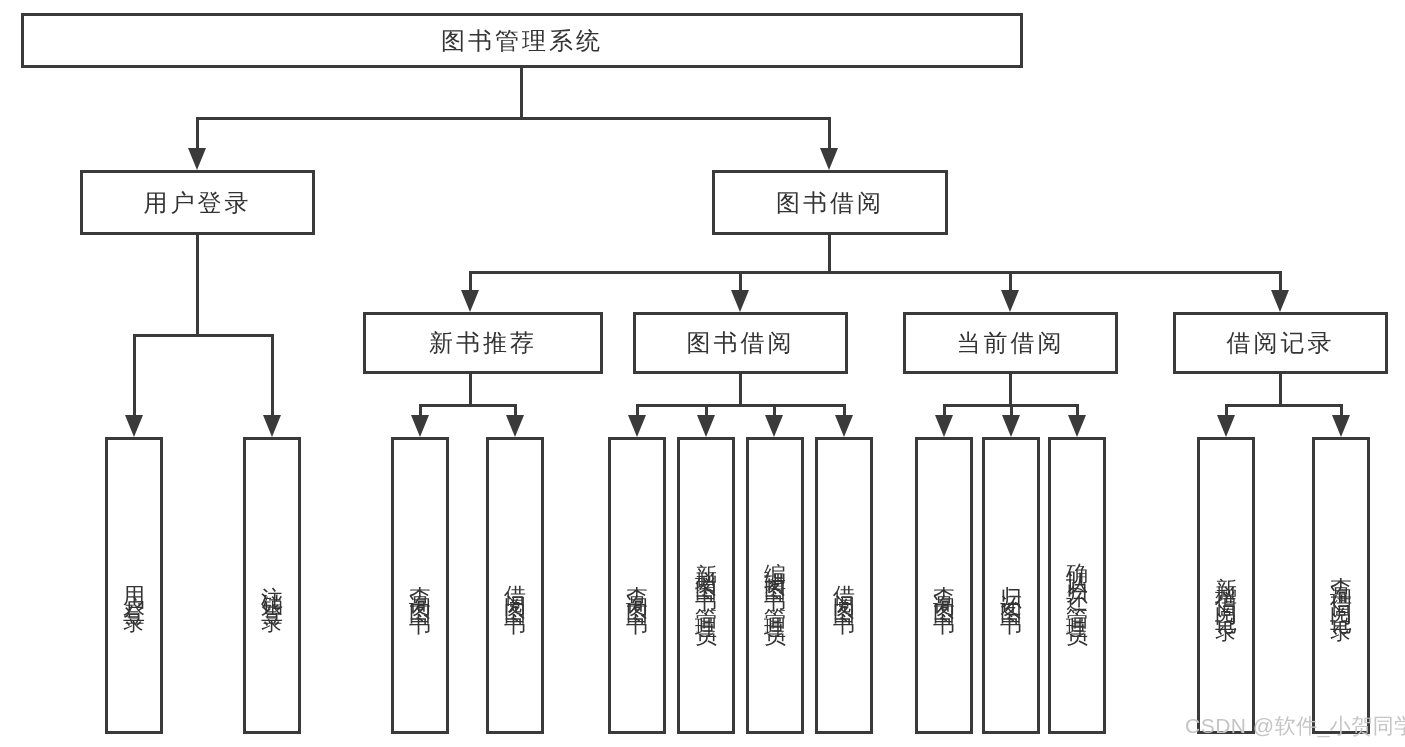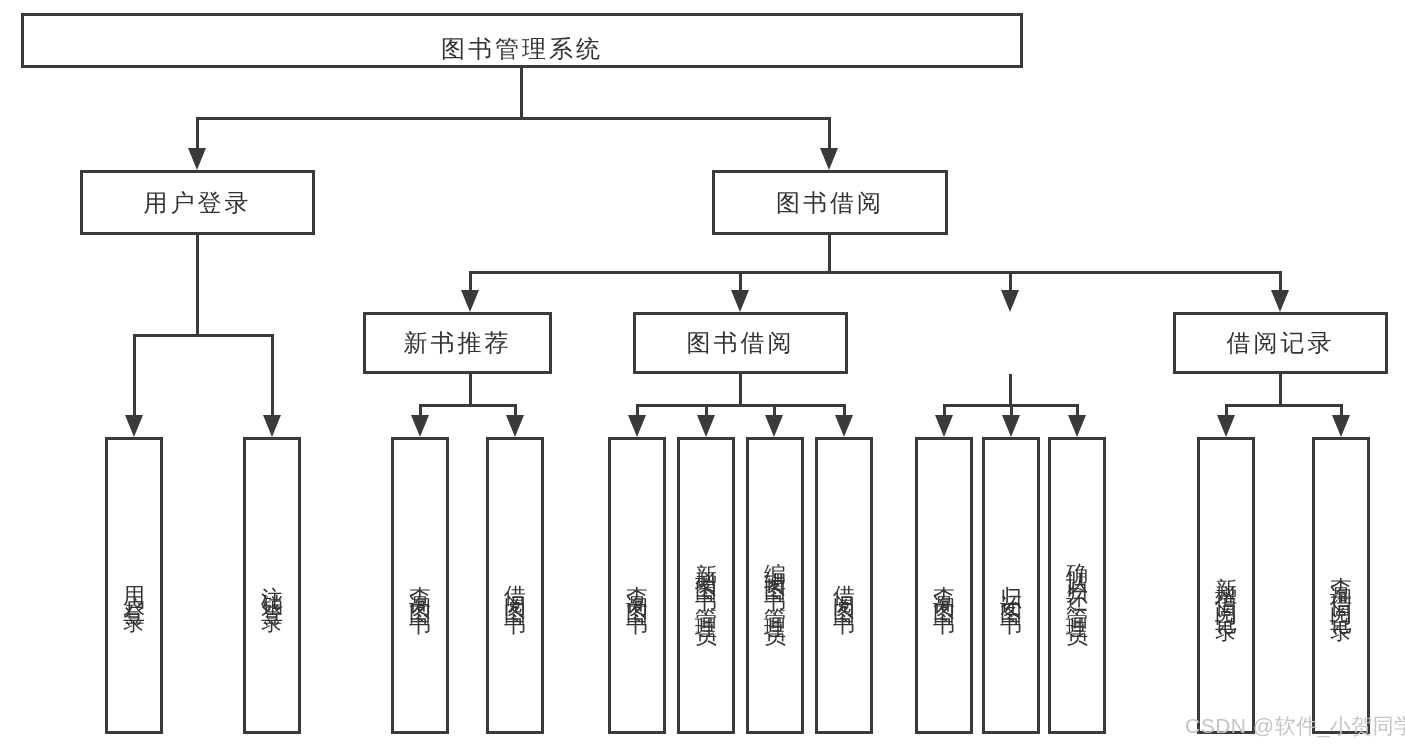--- a/index.html
+++ b/index.html
@@ -18,24 +18,24 @@
     display:flex;align-items:center;justify-content:center;
     color:var(--text);
   }
   .box{font-size:24px;letter-spacing:3px;white-space:nowrap;}
   .vbox .vtext{
     writing-mode:vertical-rl;text-orientation:mixed;
     font-size:22px;letter-spacing:9px;line-height:1;
   }
 
   
-  #n-root{left:21px;top:13px;width:1002px;height:55px;align-items:flex-end;}
+  #n-root{left:21px;top:13px;width:1002px;height:55px;}
   #n-userlogin{left:80px;top:170px;width:235px;height:65px;}
   #n-bookmgmt{left:712px;top:170px;width:236px;height:65px;}
-  #n-newrec{left:363px;top:312px;width:189px;height:62px;}
+  #n-newrec{left:363px;top:312px;width:240px;height:62px;}
   #n-borrowmod{left:633px;top:312px;width:215px;height:62px;align-items:center;}
   #n-current{left:903px;top:312px;width:215px;height:62px;}
   #n-records{left:1173px;top:312px;width:215px;height:62px;}
 
   .leaf{top:437px;width:58px;height:297px;}
   #l-a1{left:105px;} #l-a2{left:243px;}
   #l-b1{left:391px;} #l-b2{left:486px;}
   #l-c1{left:608px;} #l-c2{left:677px;} #l-c3{left:746px;} #l-c4{left:815px;}
   #l-d1{left:915px;} #l-d2{left:982px;} #l-d3{left:1048px;}
   #l-e1{left:1197px;} #l-e2{left:1312px;}
@@ -66,20 +66,23 @@
   </div>
   <div class="box" id="n-bookmgmt">
     <span>图书借阅</span>
   </div>
 
   <div class="box" id="n-newrec">
     <span>新书推荐</span>
   </div>
   <div class="box" id="n-borrowmod">
     <span>图书借阅</span>
+  </div>
+  <div class="box" id="n-current">
+    <span>当前借阅</span>
   </div>
   <div class="box" id="n-records">
     <span>借阅记录</span>
   </div>
 
   <div class="vbox leaf" id="l-a1">
     <span class="vtext">用户登录</span>
   </div>
   <div class="vbox leaf" id="l-a2">
     <span class="vtext">注销登录</span>

